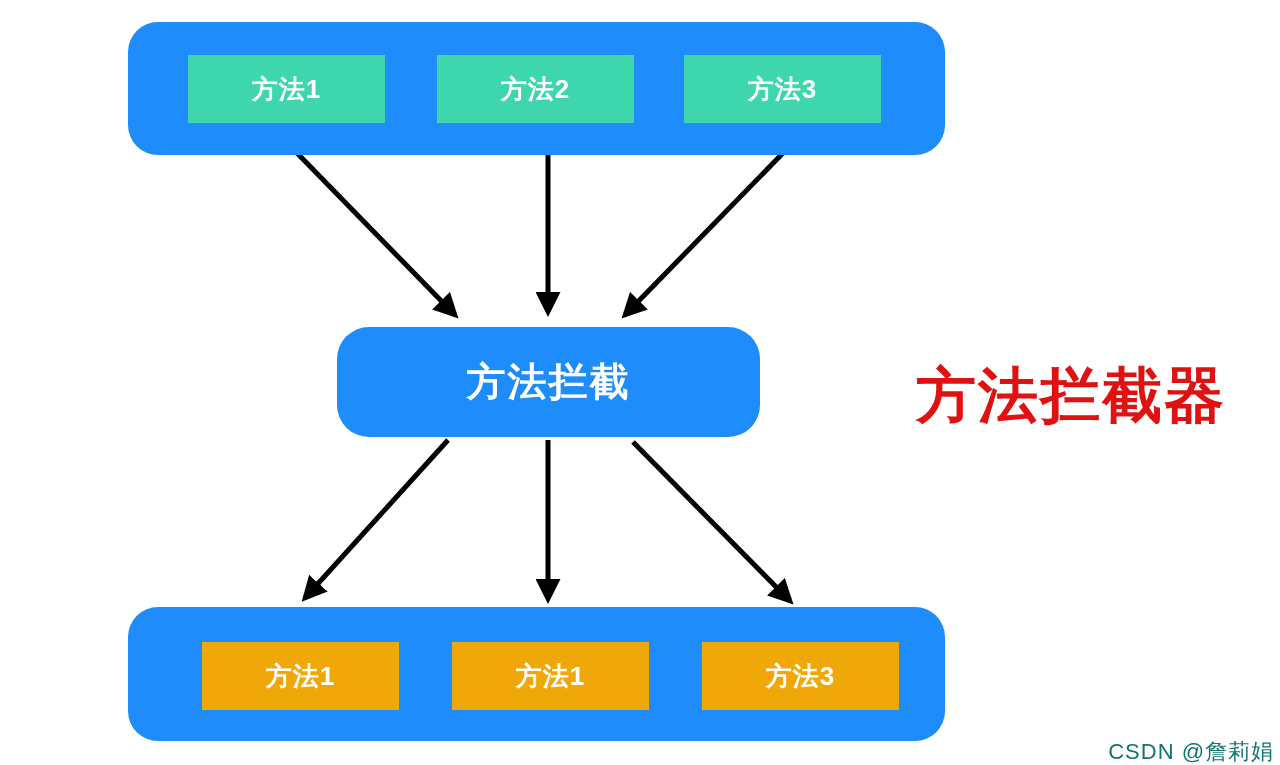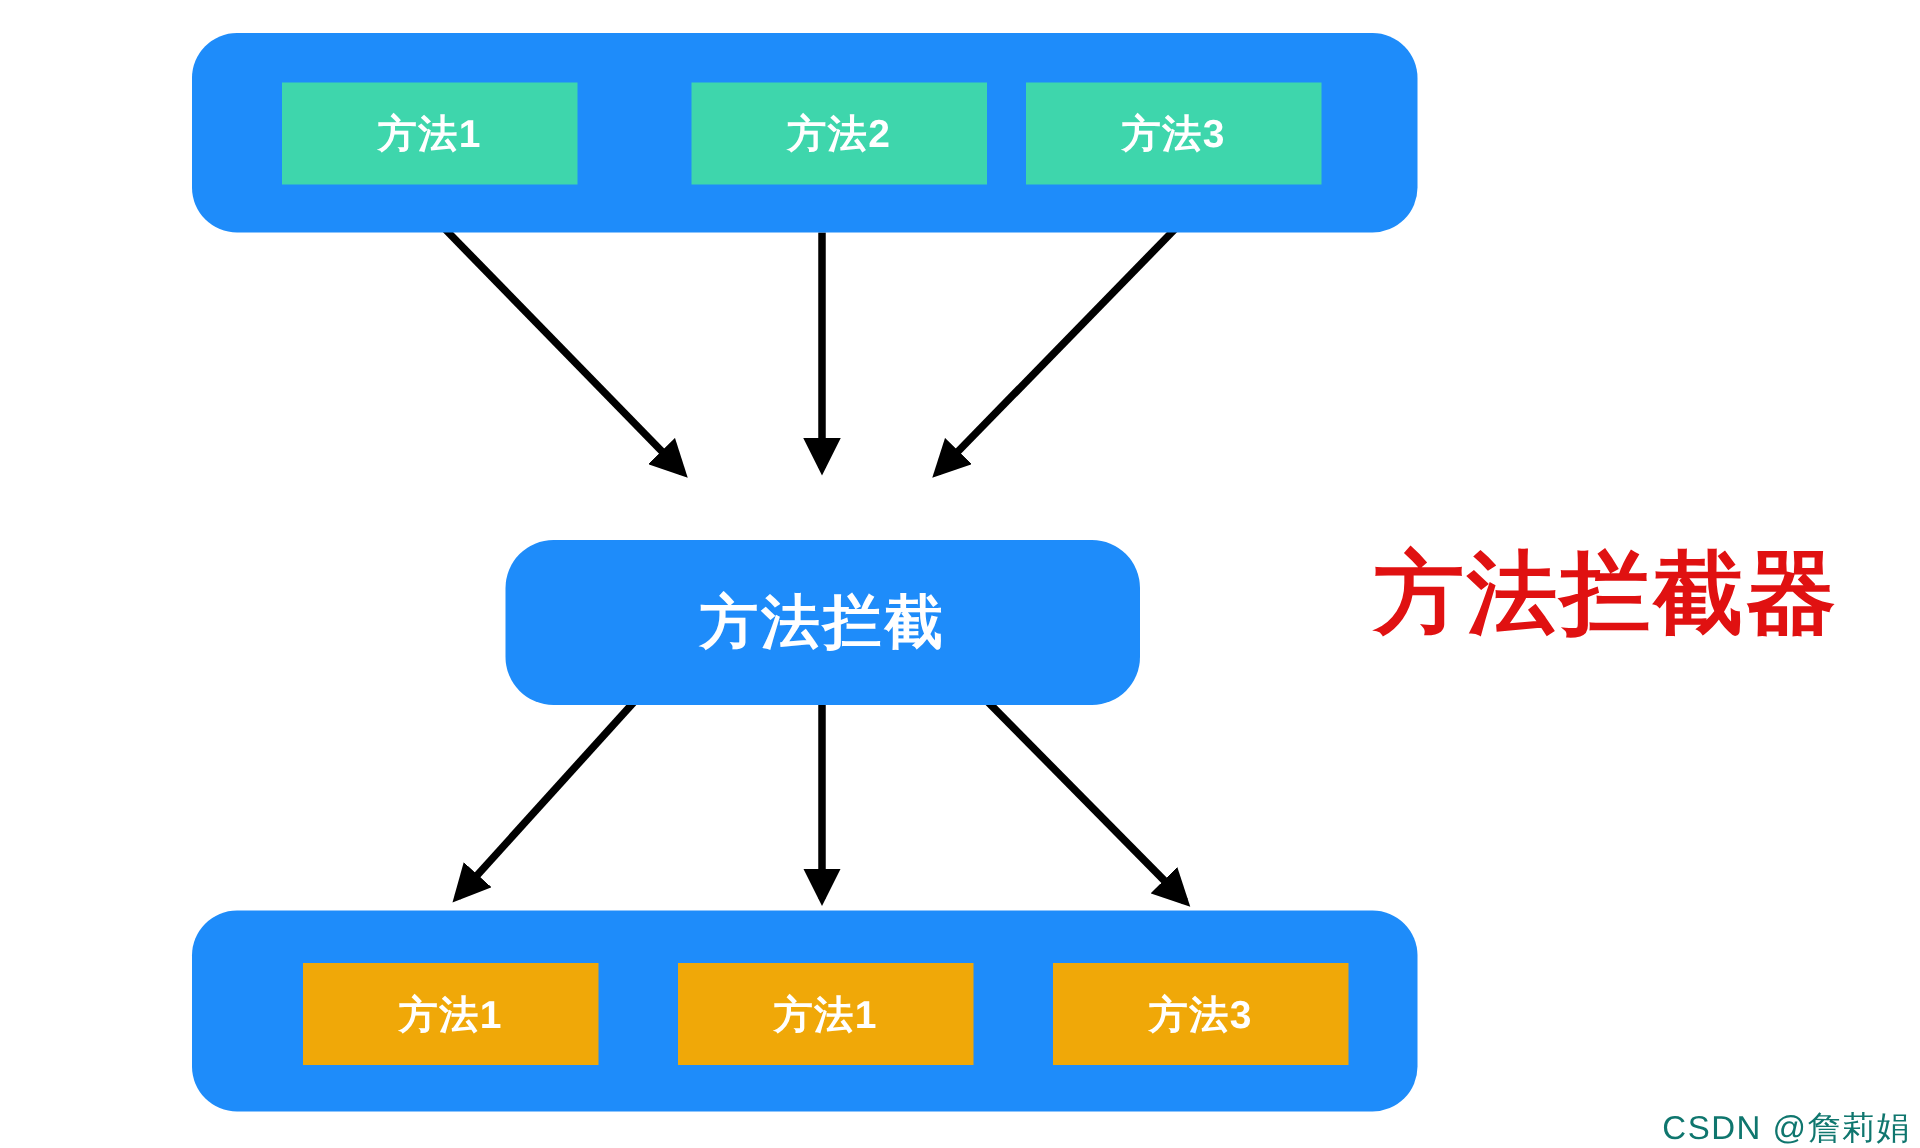--- a/index.html
+++ b/index.html
@@ -31,36 +31,35 @@
     position: absolute;
     width: 197px; height: 68px;
     display: flex; align-items: center; justify-content: center;
     color: #ffffff;
     font-size: 26px; font-weight: 700;
     letter-spacing: 1px;
   }
   .top .method-box { top: 33px; background: var(--teal, #3ed6ac); }
   .bottom .method-box { top: 35px; background: var(--orange, #f0a808); }
   .m1 { left: 60px; }
-  .m2 { left: 309px; margin-left: 24px; }
+  .m2 { left: 309px; }
   .m3 { left: 556px; }
   .b1 { left: 74px; }
   .b2 { left: 324px; }
   .b3 { left: 574px; }
   .interceptor-box {
     position: absolute;
     left: 337px; top: 327px;
     width: 423px; height: 110px;
     background: var(--blue, #1e8cfa);
     border-radius: 32px;
     display: flex; align-items: center; justify-content: center;
     color: #ffffff;
     font-size: 39px; font-weight: 700;
     letter-spacing: 2px;
-    margin-top: 33px;
   }
   .side-label {
     position: absolute;
     color: var(--red, #e01111);
     font-weight: 700;
     white-space: nowrap;
     letter-spacing: 2px;
   }
   .label-proxy       { left: 998px;  top: 60px;  font-size: 45px; }
   .label-interceptor { left: 916px;  top: 356px; font-size: 60px; }

